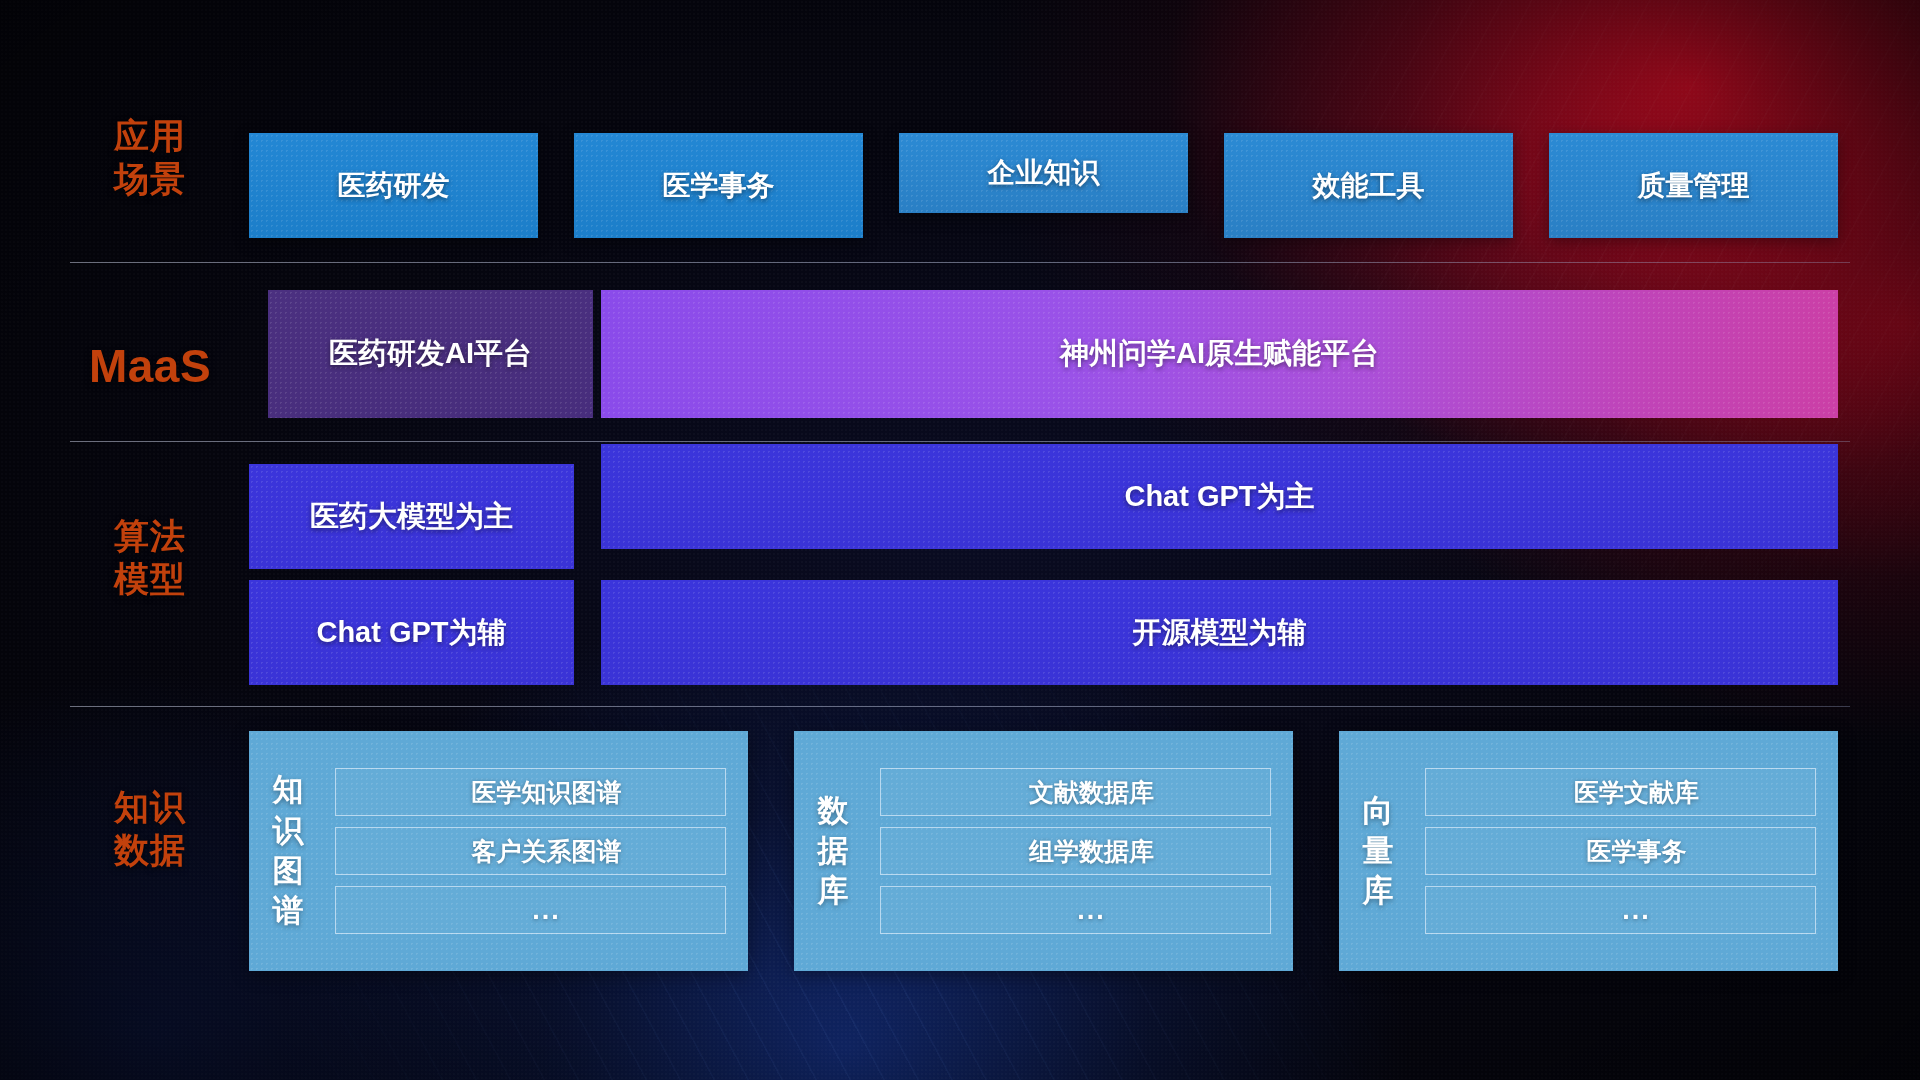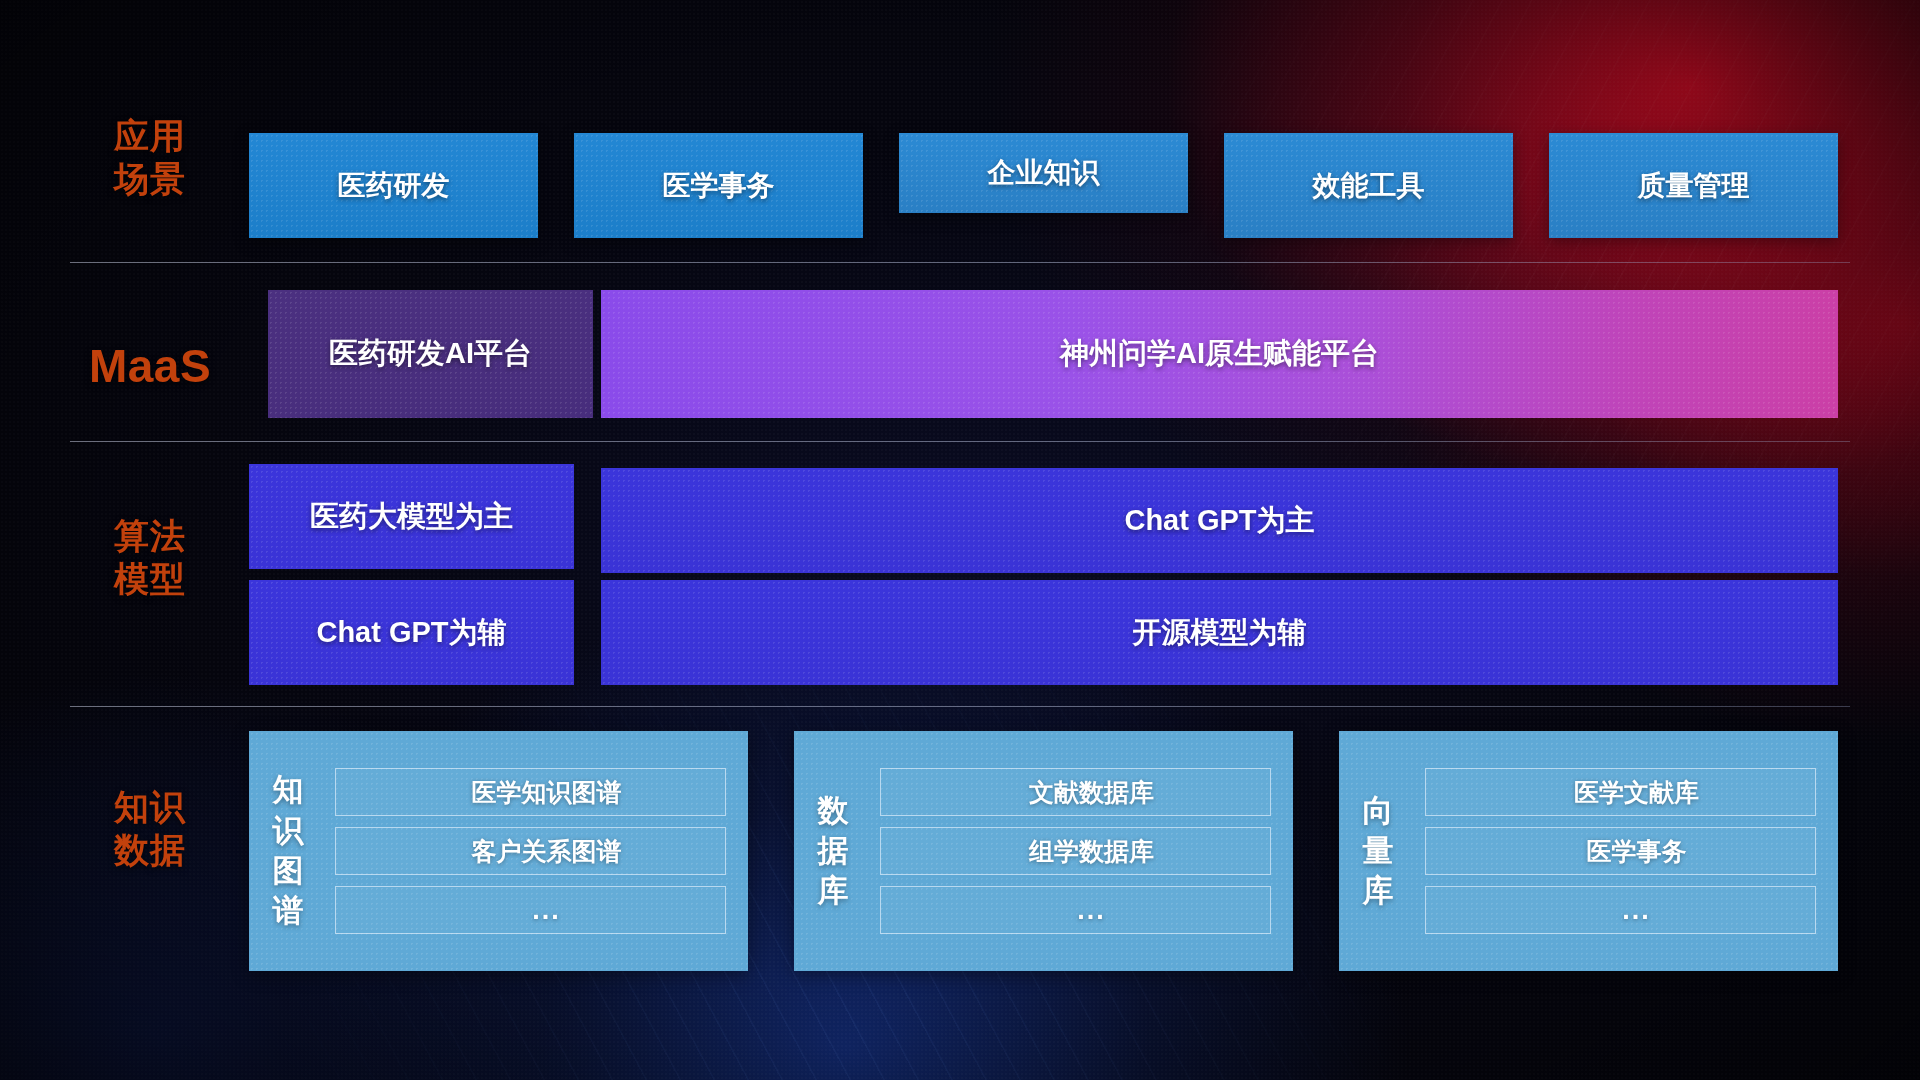--- a/index.html
+++ b/index.html
@@ -241,21 +241,21 @@
 
     <div class="row-label" style="left:60px; top:515px;">
       <div>算法</div>
       <div>模型</div>
     </div>
 
     <div class="box algo" style="left:249px; top:464px; width:325px; height:105px;">
       <div class="dotfill"></div>
       <span class="lbl">医药大模型为主</span>
     </div>
-    <div class="box algo" style="left:601px; top:468px; width:1237px; height:105px;">
+    <div class="box algo" style="left:601px; top:444px; width:1237px; height:105px;">
       <div class="dotfill"></div>
       <span class="lbl">Chat GPT为主</span>
     </div>
 
     <div class="box algo" style="left:249px; top:580px; width:325px; height:105px;">
       <div class="dotfill"></div>
       <span class="lbl">Chat GPT为辅</span>
     </div>
     <div class="box algo" style="left:601px; top:580px; width:1237px; height:105px;font-family:Liberation Serif, serif;">
       <div class="dotfill"></div>

